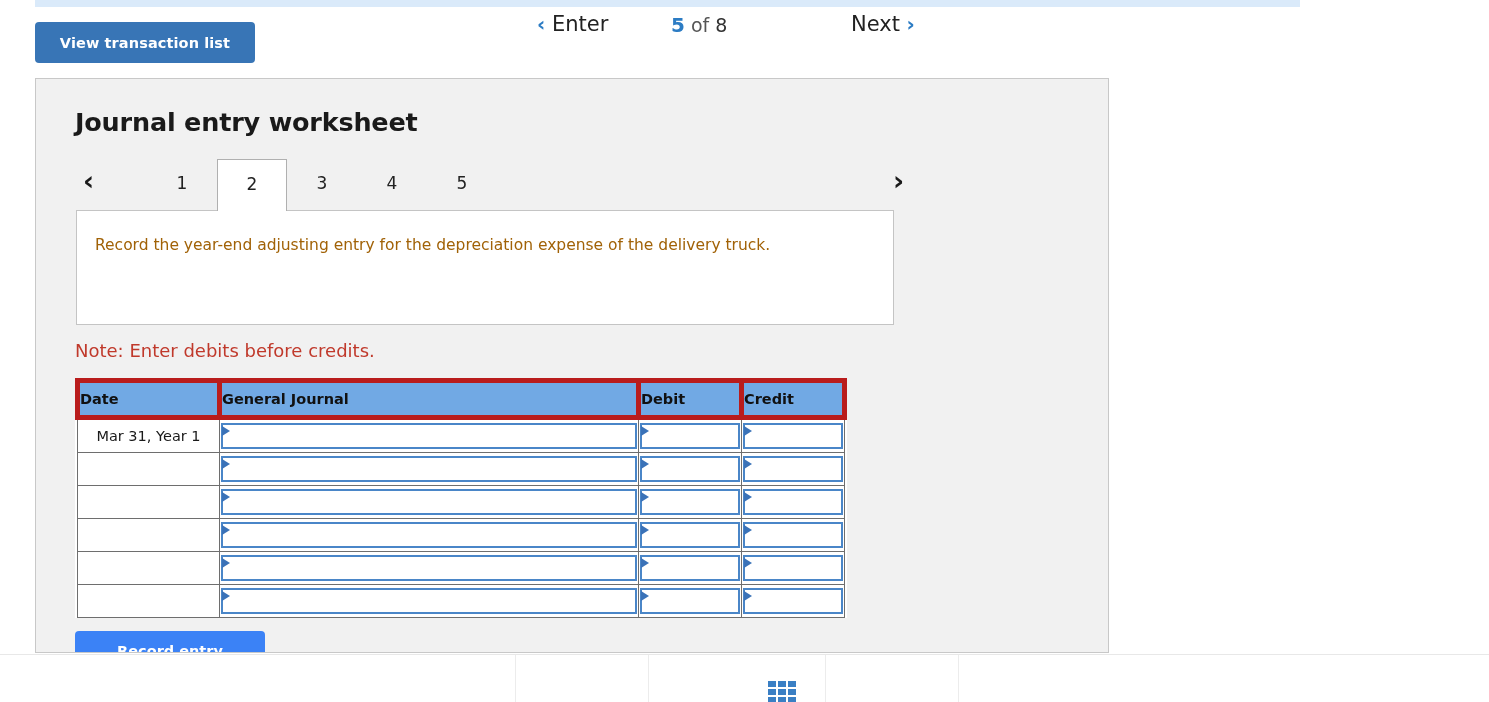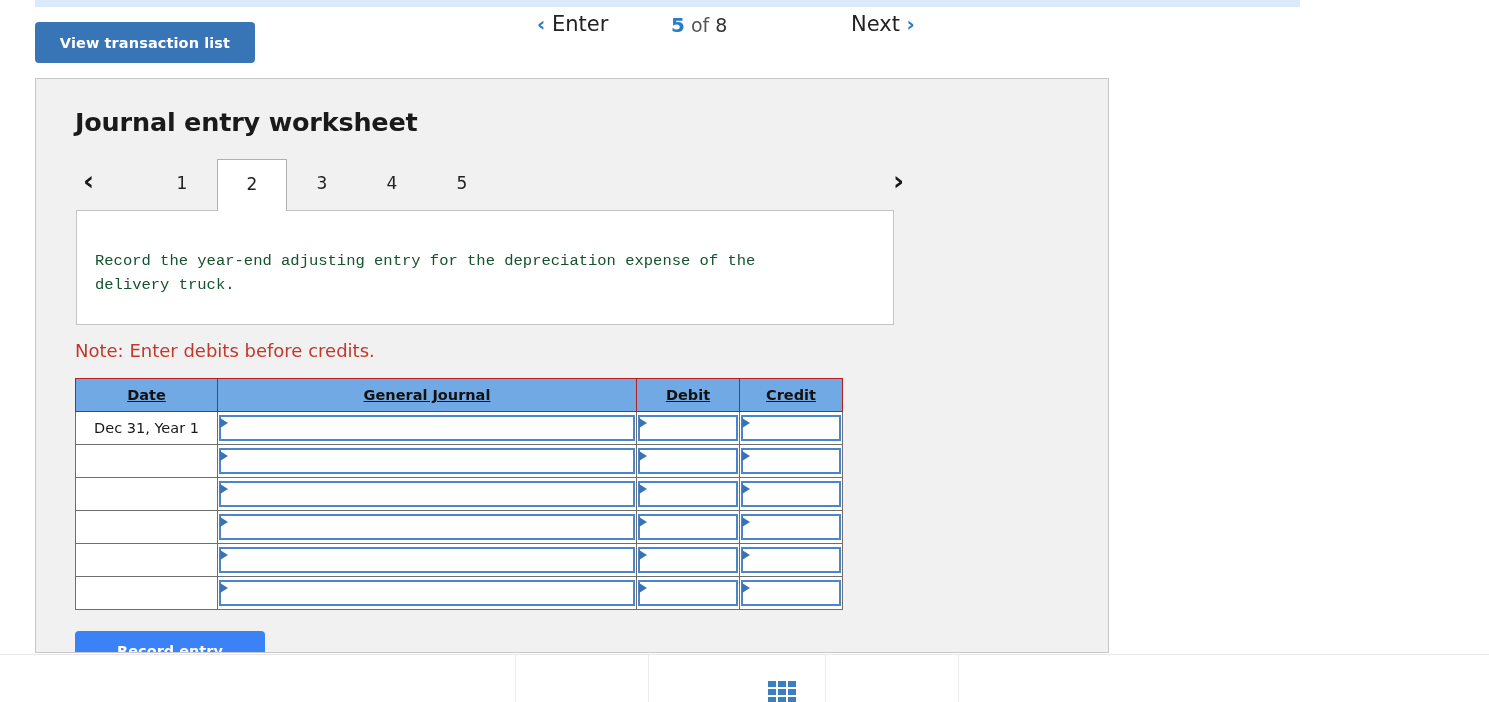--- a/index.html
+++ b/index.html
@@ -116,26 +116,25 @@
     width: 818px;
     height: 115px;
     background: #ffffff;
     border: 1px solid #c4c4c4;
     box-sizing: border-box;
     z-index: 1;
   }
   .instruction-text {
     position: absolute;
     left: 18px;
-    top: 38px;
+    top: 22px;
     width: 680px;
     font-size: 15.5px;
-    color: #14532d;
+    color: #a16207;
     line-height: 24px;
-    font-family: Liberation Mono, monospace;
   }
 
   .note-text {
     position: absolute;
     left: 39px;
     top: 261px;
     font-size: 18px;
     color: #c0392b;
   }
 
@@ -144,28 +143,27 @@
     position: absolute;
     left: 39px;
     top: 299px;
     width: 767px;
     border-collapse: collapse;
     table-layout: fixed;
     background: #ffffff;
   }
   .jtable th {
     background: #71a9e4;
-    border: 1px solid #b91c1c;
+    border: 5px solid #b91c1c;
     height: 32px;
     font-size: 14.5px;
     font-weight: bold;
     color: #111111;
-    text-align: center;
+    text-align: left;
     padding: 0;
-    text-decoration: underline;
   }
   .jtable td {
     border: 1px solid #6e6e6e;
     height: 32px;
     padding: 0;
     vertical-align: middle;
     background: #ffffff;
   }
   .col-date   { width: 142px; }
   .col-gj     { width: 419px; }
@@ -320,21 +318,21 @@
       <thead>
         <tr>
           <th>Date</th>
           <th>General Journal</th>
           <th>Debit</th>
           <th>Credit</th>
         </tr>
       </thead>
       <tbody>
         <tr>
-          <td class="date-cell">Dec 31, Year 1</td>
+          <td class="date-cell">Mar 31, Year 1</td>
           <td class="td-input">
               <span class="inp"></span>
             </td>
           <td class="td-input">
               <span class="inp"></span>
             </td>
           <td class="td-input">
               <span class="inp"></span>
             </td>
         </tr>

